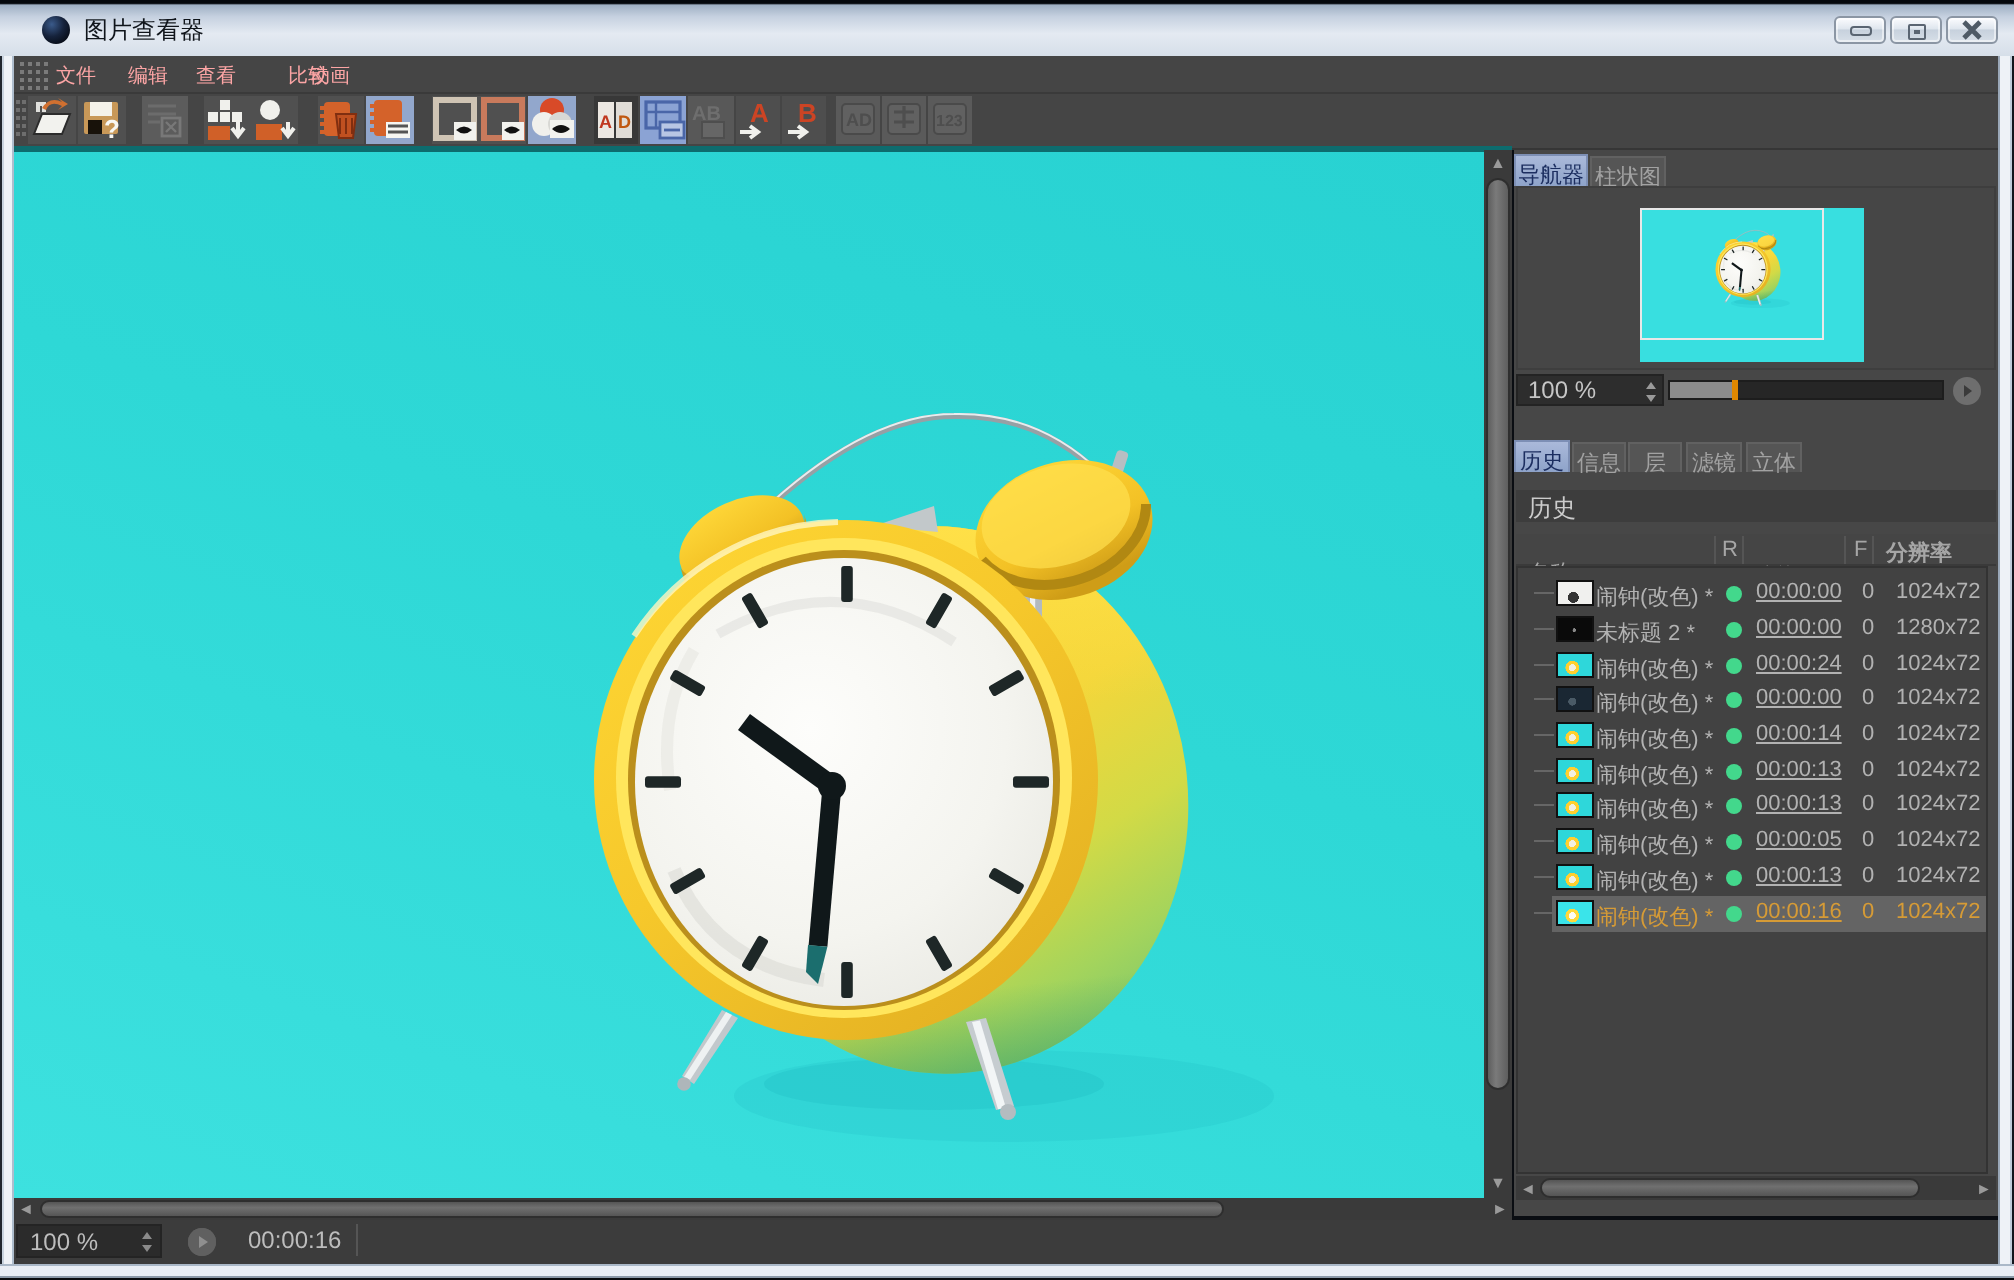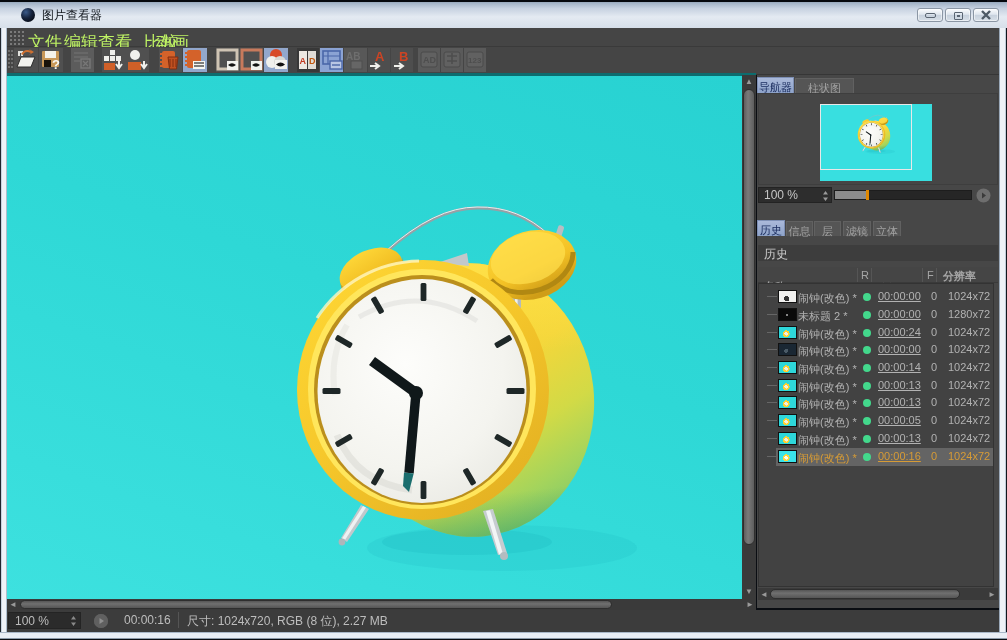--- a/index.html
+++ b/index.html
@@ -16,21 +16,21 @@
   #bottomedge { left:0; top:632px; width:1007px; height:8px;
     background:linear-gradient(#aab8c8 0 1px, #e9eef5 1px 6px, #8c9aa9 6px 7px, #090c10 7px 8px); }
   
   #logo { left:21px; top:8px; width:14px; height:14px; border-radius:50%;
     background:radial-gradient(circle at 35% 30%, #3a5a8a 0%, #16233c 45%, #070c16 80%); }
   #title { left:42px; top:7px; font-size:12px; color:#10151b; }
   .winbtn { top:8px; height:14px; border:1px solid #8b96a4; border-radius:3px;
     background:linear-gradient(#fbfcfe, #dfe6ee 45%, #c7d1dd 50%, #d7dfe8); box-shadow:0 0 0 1px rgba(255,255,255,.5) inset; }
   
   #menubar { left:7px; top:28px; width:993px; height:19px; background:#454545; border-bottom:1px solid #3a3a3a; }
-  .menuitem { position:absolute; top:3px; font-size:17px; color:#bef264; }
+  .menuitem { position:absolute; top:3px; font-size:10px; color:#fca5a5; }
   
   #toolbar { left:7px; top:47px; width:993px; height:28px; background:#454545; border-bottom:1px solid #363636; }
   #tealline { left:7px; top:73px; width:749px; height:3px; background:#0d6c6e; }
   
   #viewport { left:7px; top:75px; width:735px; height:524px;
     background:linear-gradient(200deg,#28d2d2 0%, #2ed8d6 45%, #3de1df 100%); }
   
   #vscroll { left:742px; top:75px; width:14px; height:524px; background:#3a3a3a; }
   #vthumb { left:743px; top:89px; width:12px; height:456px; border-radius:6px;
     background:linear-gradient(90deg,#5e5e5e,#7a7a7a 40%,#5e5e5e); border:1px solid #2e2e2e;}
@@ -347,21 +347,21 @@
   <div class="abs" id="vthumb"></div>
   <div class="abs sarrow" style="left:745px; top:77px;">▲</div>
   <div class="abs sarrow" style="left:745px; top:587px;">▼</div>
   <div class="abs" id="hscroll"></div>
   <div class="abs" id="hthumb"></div>
   <div class="abs sarrow" style="left:9px; top:600px;">◄</div>
   <div class="abs sarrow" style="left:746px; top:600px;">►</div>
 
   <div class="abs" id="rpanel"></div>
   <div class="abs tab sel" style="left:757px; top:77px; width:37px;">导航器</div>
-  <div class="abs tab" style="left:795px; top:78px; width:59px; height:15px;">柱状图</div>
+  <div class="abs tab" style="left:795px; top:78px; width:38px; height:15px;">柱状图</div>
   <div class="abs" id="navbody"></div>
   <div class="abs" id="navthumb">
     <svg width="112" height="77" viewBox="-55 28 1024 720" preserveAspectRatio="none">
       <rect x="-100" y="-100" width="1300" height="1000" fill="#38dfe0"></rect>
       <use href="#clk"></use>
     </svg>
   </div>
   <div class="abs" id="navrect"></div>
   <div class="abs" id="zoomfield">100 %<svg width="7" height="12" style="position:absolute;right:2px;top:2px;">
       <path d="M3.5,1 L6,4.5 L1,4.5 Z M3.5,11 L6,7.5 L1,7.5 Z" fill="#9a9a9a"></path>
@@ -490,18 +490,17 @@
   <div class="abs" id="statusbar">
     <div id="szoom">100 %<svg width="7" height="12" style="position:absolute;right:3px;top:2px;">
         <path d="M3.5,1 L6,4.5 L1,4.5 Z M3.5,11 L6,7.5 L1,7.5 Z" fill="#8a8a8a"></path>
       </svg></div>
     <div id="splay"><svg width="14" height="14">
         <circle cx="7" cy="7" r="7" fill="#606060"></circle>
         <path d="M5.5,4 L10,7 L5.5,10 Z" fill="#8f8f8f"></path>
       </svg></div>
     <div id="stime">00:00:16</div>
     <div id="ssep"></div>
-    <div id="sinfo">尺寸: 1024x720, RGB (8 位), 2.27 MB</div>
   </div>
 
   <div class="abs" id="leftedge"></div>
   <div class="abs" id="rightedge"></div>
   <div class="abs" id="bottomedge"></div>
 
 </body></html>

